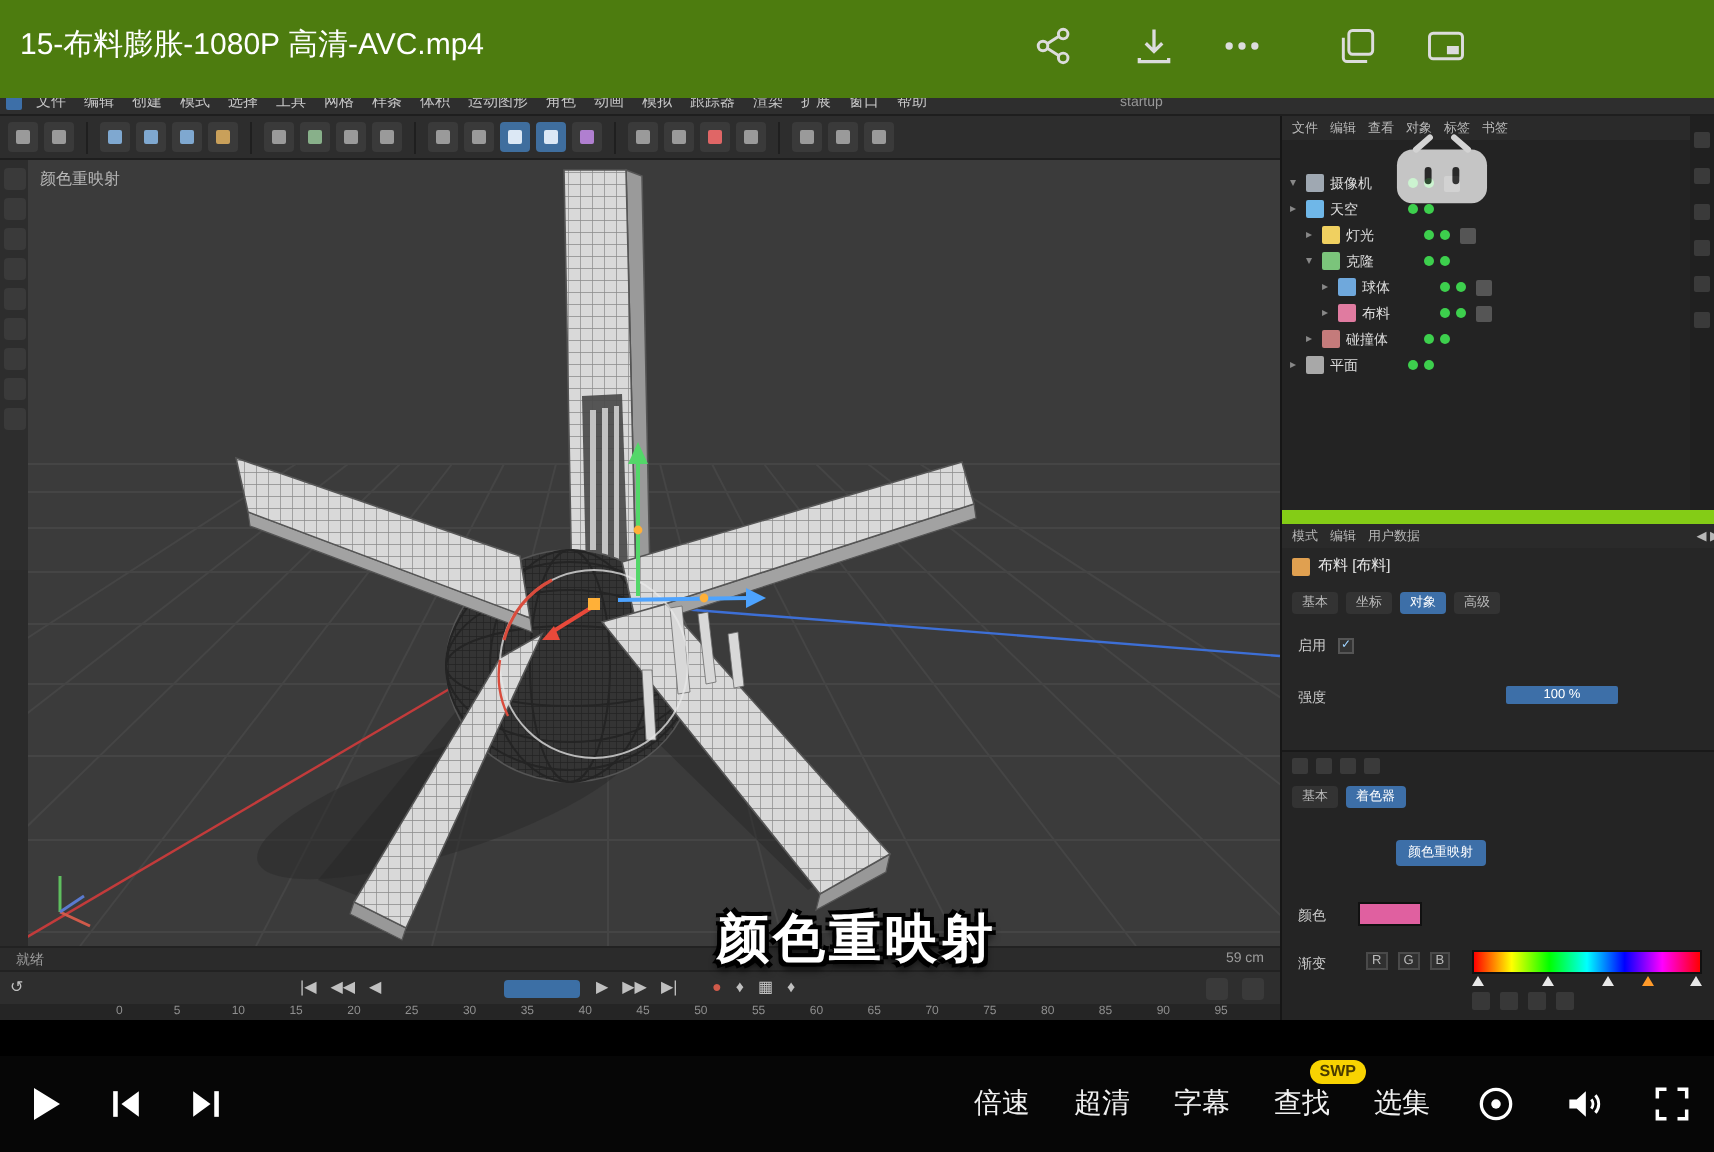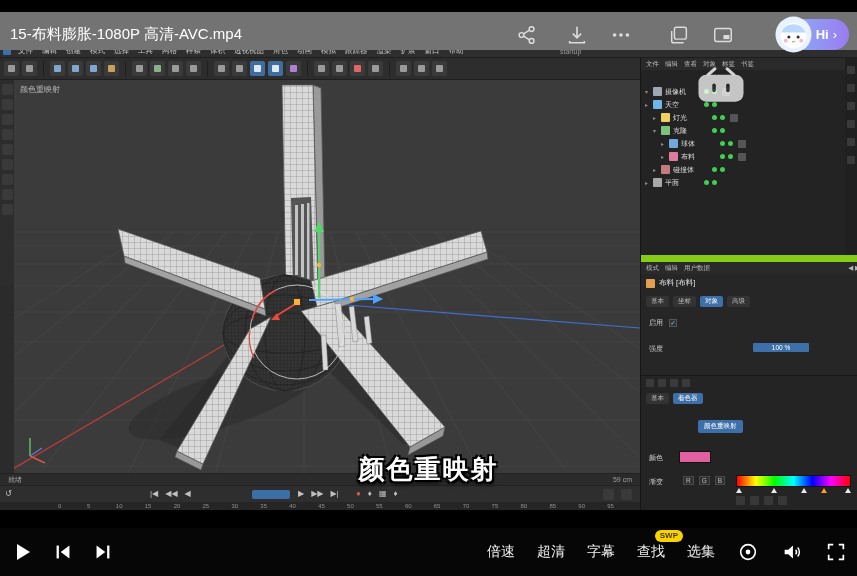--- a/index.html
+++ b/index.html
@@ -2,21 +2,21 @@
 <html><head>
 <meta charset="utf-8">
 <style>
   *{margin:0;padding:0;box-sizing:border-box}
   html,body{width:857px;height:576px;overflow:hidden}
   body{font-family:"Liberation Sans","DejaVu Sans",sans-serif;background:#000}
   .app{position:relative;width:857px;height:576px;background:#000;overflow:hidden}
   .abs{position:absolute}
 
   
-  .titlebar{position:absolute;left:0;top:12px;width:857px;height:38px;background:#737373;z-index:80}
+  .titlebar{position:absolute;left:0;top:0;width:857px;height:49px;background:#4d7c0f;z-index:80}
   .tb-title{position:absolute;left:10px;top:13px;font-size:15px;color:#fff;white-space:nowrap}
   .tbic{position:absolute;top:12px;width:22px;height:22px;color:#dcdcdc;cursor:pointer}
   .tbic svg{width:100%;height:100%}
   .login-pill{position:absolute;right:8px;top:7px;height:31px;display:flex;align-items:center;
     background:linear-gradient(90deg,#86b9f7,#9b7bf0);border-radius:16px;padding:0 12px 0 38px}
   .login-pill .hi{font-size:13px;font-weight:bold;color:#fff}
   .login-pill .arr{font-size:13px;color:#fff;margin-left:4px}
   .avatar{position:absolute;left:-3px;top:-3px;width:37px;height:37px}
 
   
@@ -154,52 +154,36 @@
         <path d="M4 7.5v11a2 2 0 0 0 2 2h11"></path>
       </svg>
     </span>
     <span class="tbic" style="left:712px">
       <svg viewBox="0 0 24 24" fill="none" stroke="currentColor" stroke-width="1.6">
         <rect x="3" y="5" width="18" height="14" rx="2"></rect>
         <rect x="12.5" y="12" width="6.5" height="4.5" fill="currentColor" stroke="none"></rect>
       </svg>
     </span>
 
-    <div class="login-pill">
-      <span class="avatar">
-        <svg viewBox="0 0 36 36">
-          <circle cx="18" cy="18" r="17.5" fill="#e9f3ff"></circle>
-          <circle cx="18" cy="19" r="12.5" fill="#ffffff"></circle>
-          <path d="M6 16 A13 13 0 0 1 30 16" fill="#bcd9fb"></path>
-          <circle cx="13.5" cy="20.5" r="1.5" fill="#333"></circle>
-          <circle cx="22.5" cy="20.5" r="1.5" fill="#333"></circle>
-          <circle cx="10.5" cy="24" r="1.8" fill="#f7b6c6"></circle>
-          <circle cx="25.5" cy="24" r="1.8" fill="#f7b6c6"></circle>
-          <path d="M16.5 24.5 q1.5 1.5 3 0" stroke="#c96" stroke-width="1" fill="none"></path>
-        </svg>
-      </span>
-      <span class="hi">Hi</span>
-      <span class="arr">›</span>
-    </div>
   </div>
 
   <div class="video">
 
     <div class="c4d-menu">
       <span class="c4d-logo" style="position:absolute;left:3px;top:2px"></span>
       <span>文件</span>
       <span>编辑</span>
       <span>创建</span>
       <span>模式</span>
       <span>选择</span>
       <span>工具</span>
       <span>网格</span>
       <span>样条</span>
       <span>体积</span>
-      <span>透视视图</span>
+      <span>运动图形</span>
       <span>角色</span>
       <span>动画</span>
       <span>模拟</span>
       <span>跟踪器</span>
       <span>渲染</span>
       <span>扩展</span>
       <span>窗口</span>
       <span>帮助</span>
     </div>
     <span class="layout-label">startup</span>

